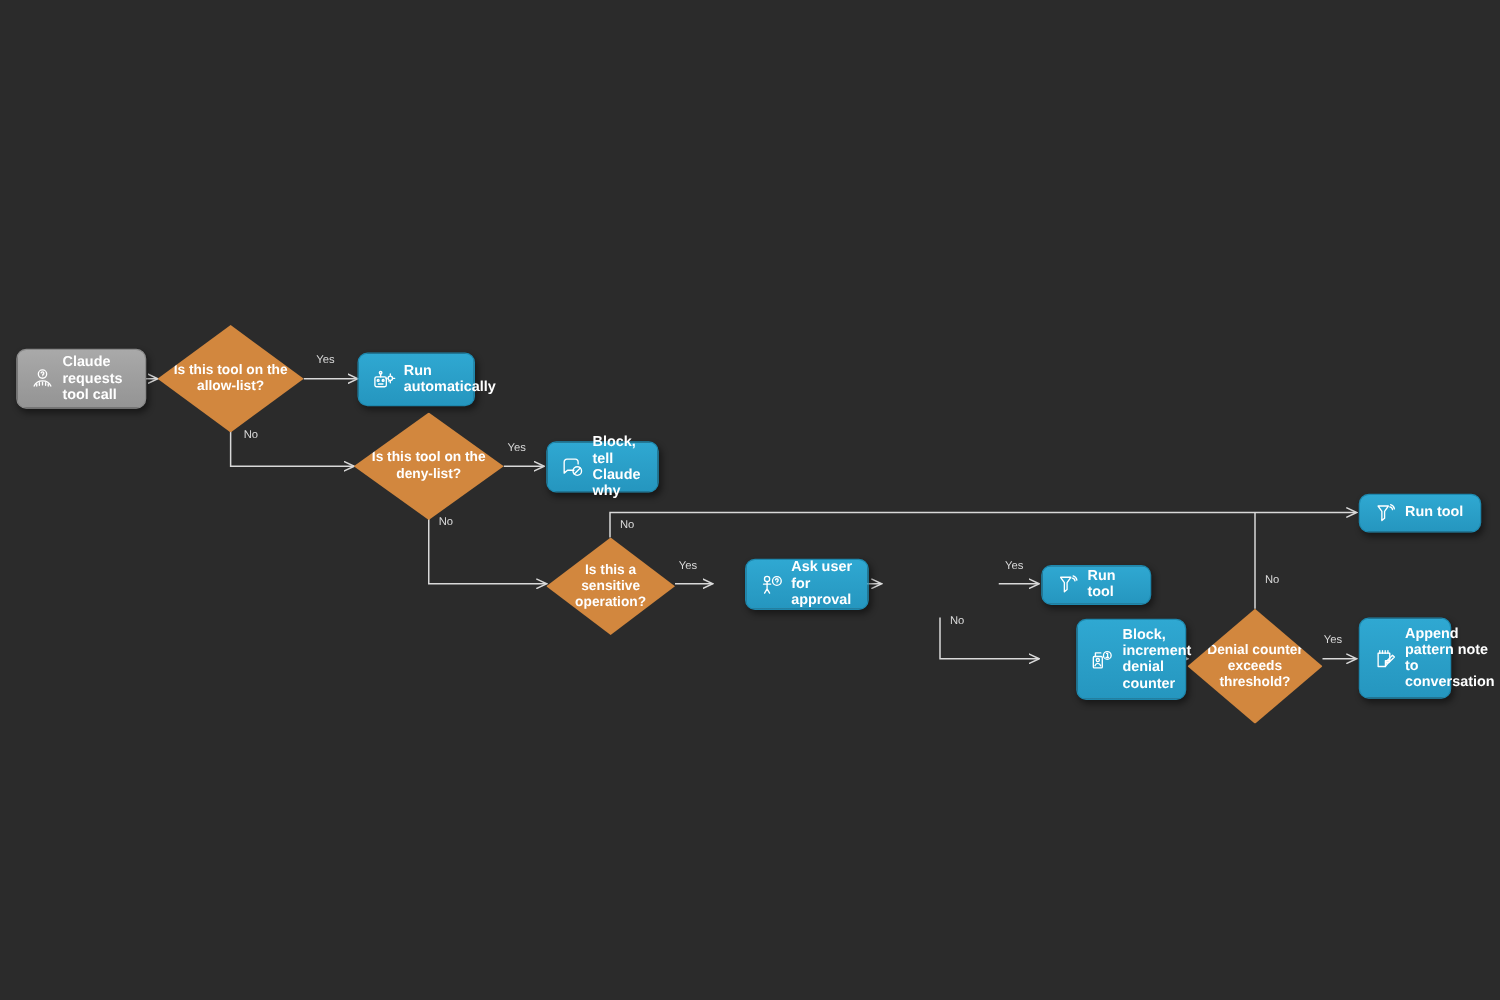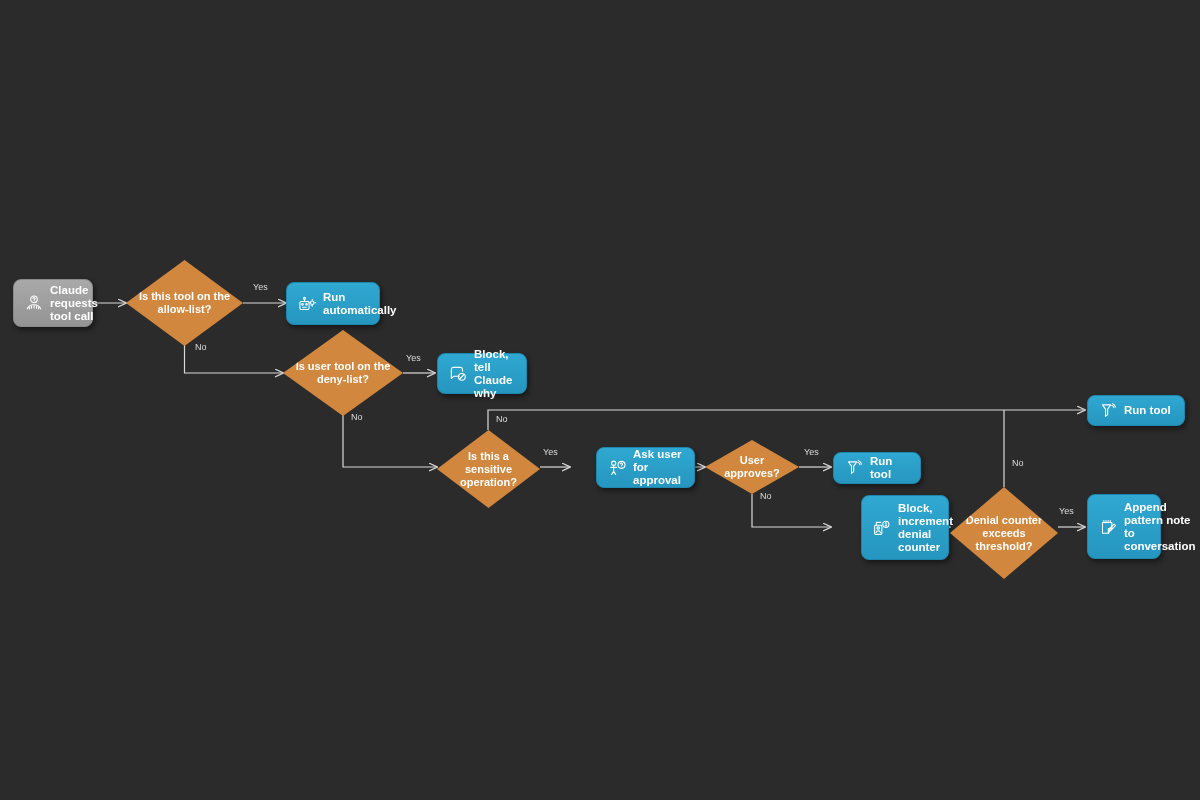--- a/index.html
+++ b/index.html
@@ -112,21 +112,21 @@
 
       <path d="M1058,527 L1085,527"></path>
     </g>
 
     <g fill="none" stroke="#d9d9d9" stroke-width="1.2">
       <path d="M1004,487 L1004,410"></path>
     </g>
   </svg>
 
 
-  <div class="node proc start" style="left:13px;top:279px;width:80px;height:48px;">
+  <div class="node proc start" style="left:13px;top:279px;width:104px;height:48px;">
     <span class="ico">
       <svg viewBox="0 0 24 24" fill="none" stroke="#ffffff" stroke-width="1.3" stroke-linecap="round" stroke-linejoin="round">
         <circle cx="12" cy="7.5" r="4"></circle>
         <path d="M10.7 6.4a1.3 1.3 0 1 1 1.6 1.5v.8"></path>
         <circle cx="12" cy="10.1" r=".35" fill="#fff" stroke="none"></circle>
         <path d="M4 19c1.2-3.2 4.2-5 8-5s6.8 1.8 8 5"></path>
         <path d="M6.5 19v-2M9 18.2v-2.4M12 17.9v-2.6M15 18.2v-2.4M17.5 19v-2"></path>
       </svg>
     </span>
     <span class="lbl">Claude requests tool call</span>
@@ -147,21 +147,21 @@
         <path d="M6.8 15.8h4.4"></path>
         <path d="M17 13.5a3.5 3.5 0 1 1 0 0"></path>
         <circle cx="18.3" cy="10.4" r="2.1"></circle>
         <path d="M18.3 7.4v-1.2M18.3 14.6v-1.2M21.3 10.4h1.2M14.1 10.4h1.2"></path>
       </svg>
     </span>
     <span class="lbl">Run automatically</span>
   </div>
 
   <div class="node dec" style="left:283px;top:330px;width:120px;height:86px;">
-    <span class="lbl">Is user tool on the deny-list?</span>
+    <span class="lbl">Is this tool on the deny-list?</span>
   </div>
 
   <div class="node proc blue" style="left:437px;top:353px;width:90px;height:41px;">
     <span class="ico">
       <svg viewBox="0 0 24 24" fill="none" stroke="#ffffff" stroke-width="1.3" stroke-linecap="round" stroke-linejoin="round">
         <path d="M13.4 14.6H7.2L4 17.4V6.6A2.6 2.6 0 0 1 6.6 4h8.2a2.6 2.6 0 0 1 2.6 2.6v2.1"></path>
         <circle cx="16.6" cy="15.4" r="4.1"></circle>
         <path d="M13.7 18.3 19.5 12.5"></path>
       </svg>
     </span>
@@ -178,23 +178,20 @@
         <circle cx="8" cy="6.2" r="2.5"></circle>
         <path d="M8 8.7v7.1M8 15.8l-2.4 4M8 15.8l2.4 4M4.6 11.2h6.8"></path>
         <circle cx="17.4" cy="8.2" r="4.2"></circle>
         <path d="M16.1 7.1a1.3 1.3 0 1 1 1.5 1.5v.7"></path>
         <circle cx="17.5" cy="10.7" r=".35" fill="#fff" stroke="none"></circle>
       </svg>
     </span>
     <span class="lbl">Ask user for approval</span>
   </div>
 
-  <div class="node dec" style="left:705px;top:440px;width:94px;height:54px;">
-    <span class="lbl">User approves?</span>
-  </div>
 
   <div class="node proc blue" style="left:833px;top:452px;width:88px;height:32px;">
     <span class="ico">
       <svg viewBox="0 0 24 24" fill="none" stroke="#ffffff" stroke-width="1.3" stroke-linecap="round" stroke-linejoin="round">
         <path d="M5.4 4.6h9.8l-3.6 5.1v6.6l-2.6 2.2v-8.8z"></path>
         <path d="M16.6 5.4a3 3 0 0 1 2.6 2.6"></path>
         <path d="M17.4 3.2a5.2 5.2 0 0 1 3.6 4.1"></path>
       </svg>
     </span>
     <span class="lbl">Run tool</span>

